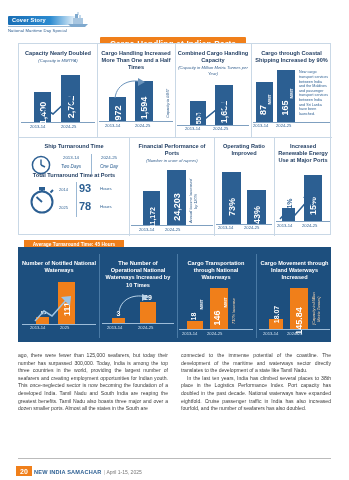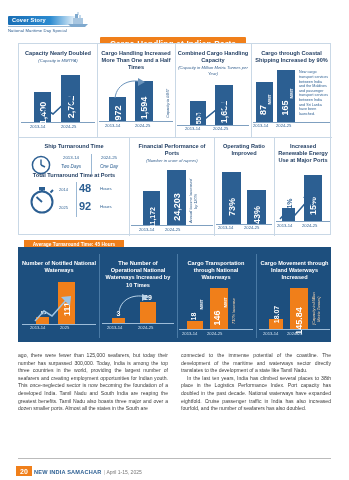--- a/index.html
+++ b/index.html
@@ -323,24 +323,24 @@
     <div style="position:relative; height:38px; margin-top:2px;">
       <svg style="position:absolute; left:8px; top:5px;" width="26" height="28" viewBox="0 0 26 28">
         <circle cx="13" cy="16" r="10.5" fill="none" stroke="#2c5f92" stroke-width="2"></circle>
         <rect x="10" y="1" width="6" height="3.5" fill="#2c5f92"></rect>
         <line x1="13" y1="4" x2="13" y2="6" stroke="#2c5f92" stroke-width="2"></line>
         <line x1="13" y1="16" x2="7.5" y2="11" stroke="#2c5f92" stroke-width="1.8"></line>
         <line x1="21.5" y1="6.5" x2="24" y2="4" stroke="#2c5f92" stroke-width="2"></line>
       </svg>
       <div class="divider-v" style="left:55px; top:1px; height:35px;"></div>
       <div class="ta-yr-small" style="position:absolute; left:38px; top:6px;">2014</div>
-      <div class="ta-num" style="position:absolute; left:58px; top:1px;">48</div>
+      <div class="ta-num" style="position:absolute; left:58px; top:1px;">93</div>
       <div class="ta-unit" style="position:absolute; left:79px; top:5px;">Hours</div>
       <div class="ta-yr-small" style="position:absolute; left:38px; top:24px;">2025</div>
-      <div class="ta-num" style="position:absolute; left:58px; top:19px;">92</div>
+      <div class="ta-num" style="position:absolute; left:58px; top:19px;">78</div>
       <div class="ta-unit" style="position:absolute; left:79px; top:23px;">Hours</div>
     </div>
     <div class="orange-banner" style="left:3px; top:68px; width:100px;">Average Turnaround Time: 45 Hours</div>
   </div>
 
   <div class="cell" style="left:112px; top:99px; width:82px;">
     <div class="cap">Financial Performance of Ports</div>
     <div class="cap-sub">(Number in crore of rupees)</div>
     <div class="chart" style="height:57px; margin-top:5px;">
       <div class="axis" style="width:82px;"></div>

